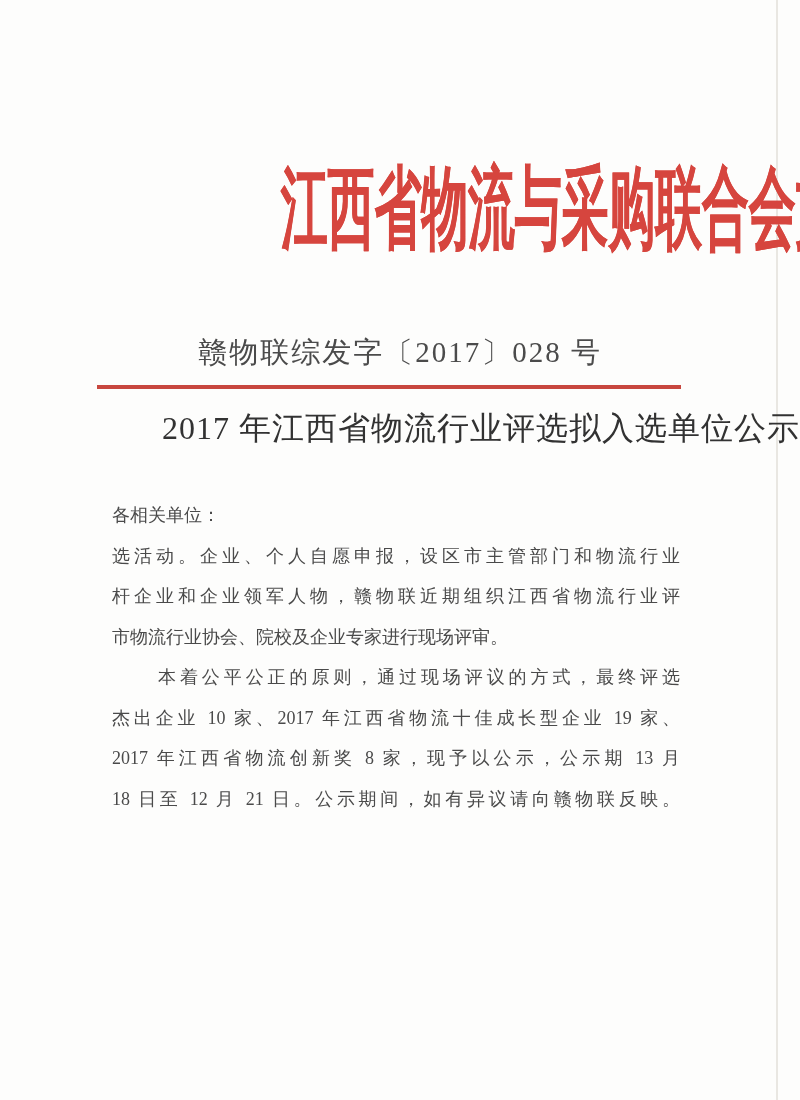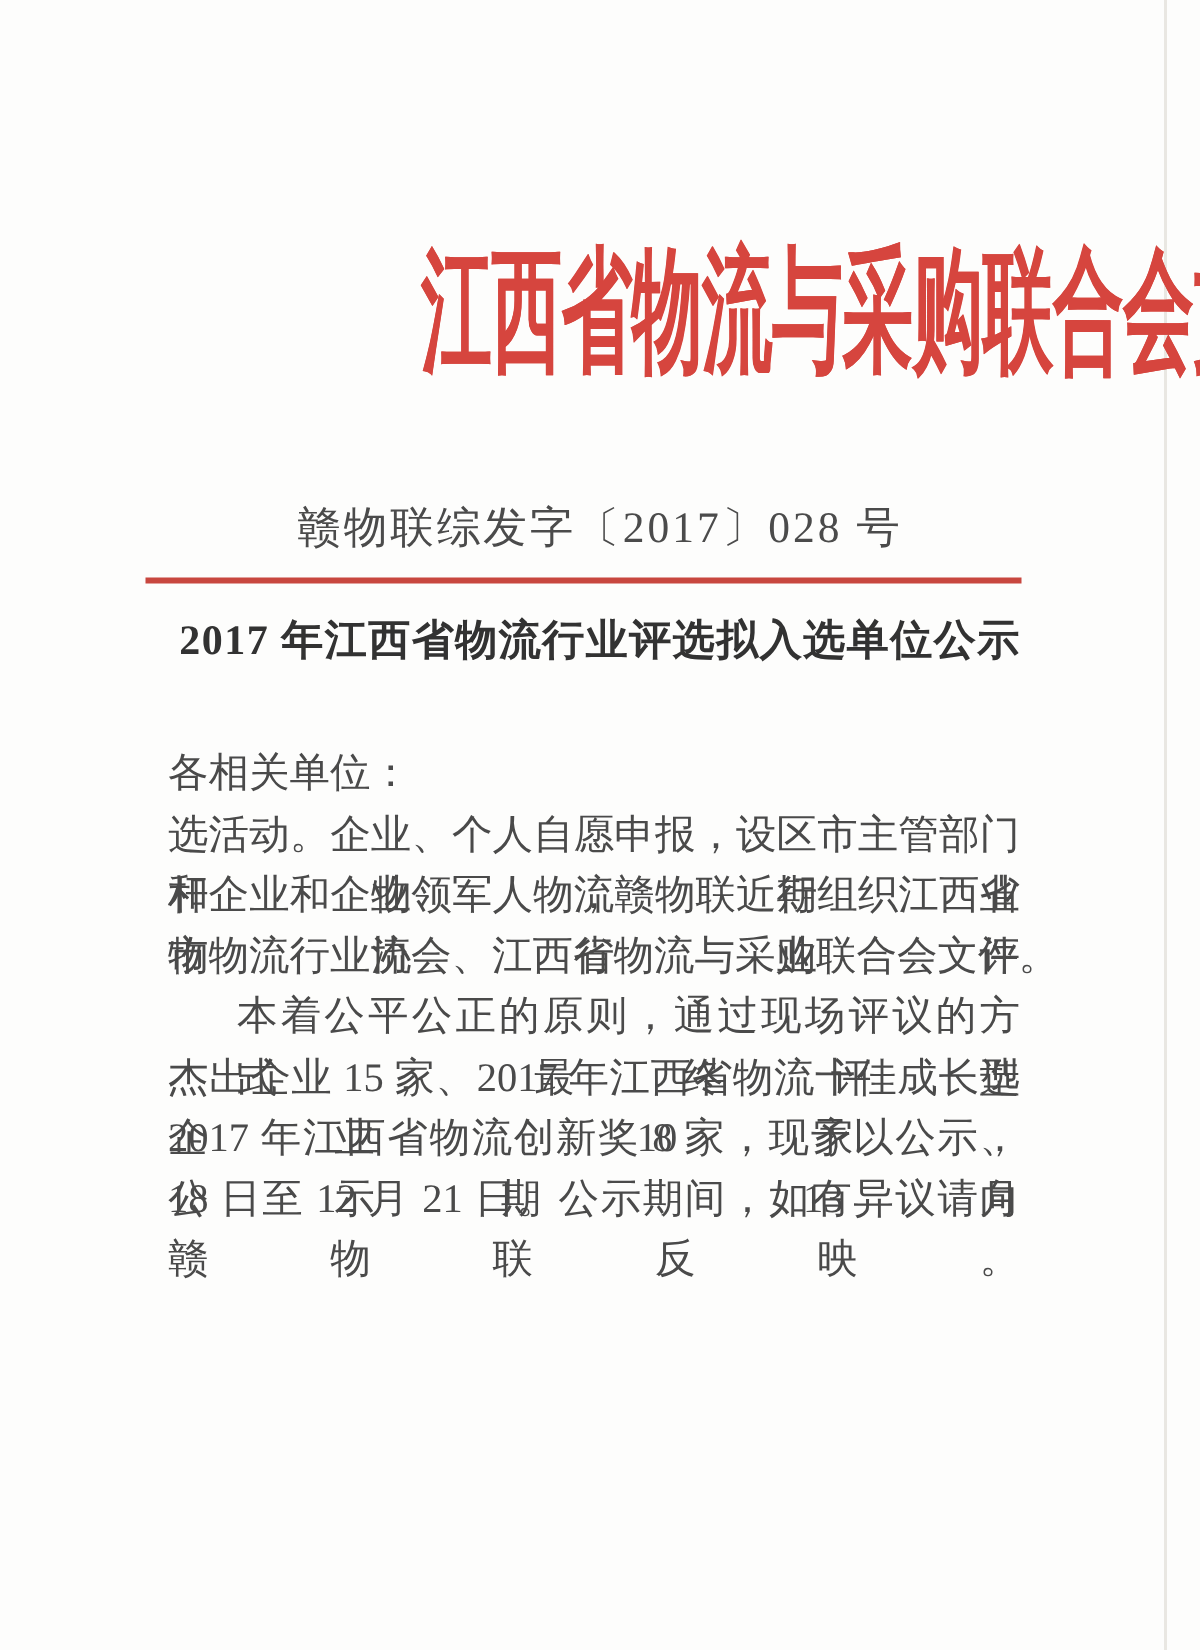--- a/index.html
+++ b/index.html
@@ -68,34 +68,34 @@
     height: 4px;
     background: #c8473f;
   }
   
   .doc-title {
     position: absolute;
     top: 409px;
     left: 0;
     right: 0;
     margin: 0;
-    text-align: center;
-    font-size: 28px;
+    text-align: right;
+    font-size: 32px;
     line-height: 38px;
-    font-weight: bold;
+    font-weight: normal;
     color: #323232;
     letter-spacing: 1px;
   }
   
   .doc-body {
     position: absolute;
     top: 495px;
     left: 112px;
     width: 568px;
-    font-size: 27px;
+    font-size: 18px;
     color: #4a4a4a;
   }
   .doc-body .line {
     height: 40.5px;
     line-height: 40.5px;
     white-space: nowrap;
     text-align: left;
   }
   .doc-body .line.fill {
     white-space: normal;
@@ -123,20 +123,20 @@
   <div class="doc-no">赣物联综发字〔2017〕028 号</div>
 
   <div class="red-rule" style="background: rgb(200, 71, 63);"></div>
 
   <h2 class="doc-title" style="color: rgb(50, 50, 50);">2017 年江西省物流行业评选拟入选单位公示</h2>
 
   <div class="doc-body" style="color: rgb(74, 74, 74);">
       <div class="line">各相关单位：</div>
       <div class="line fill">选活动。企业、个人自愿申报，设区市主管部门和物流行业</div>
       <div class="line fill">杆企业和企业领军人物，赣物联近期组织江西省物流行业评</div>
-      <div class="line">市物流行业协会、江西省物流与采购联合会文件。</div>
+      <div class="line">市物流行业协会、院校及企业专家进行现场评审。</div>
       <div class="line indent fill">本着公平公正的原则，通过现场评议的方式，最终评选</div>
-      <div class="line fill">杰出企业 15 家、2017 年江西省物流十佳成长型企业 10 家、</div>
+      <div class="line fill">杰出企业 10 家、2017 年江西省物流十佳成长型企业 19 家、</div>
       <div class="line fill">2017 年江西省物流创新奖 8 家，现予以公示，公示期 13 月</div>
       <div class="line fill">18 日至 12 月 21 日。公示期间，如有异议请向赣物联反映。</div>
     </div>
 
 </div>
 
 </body></html>

